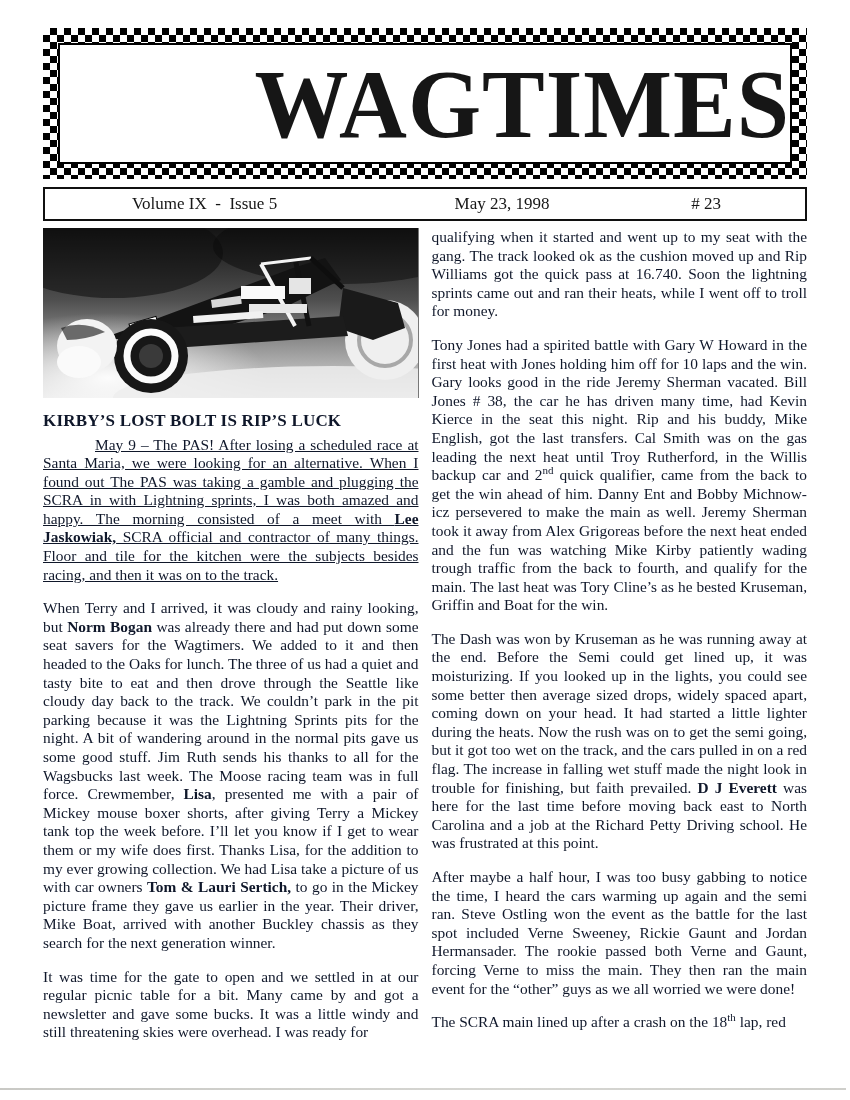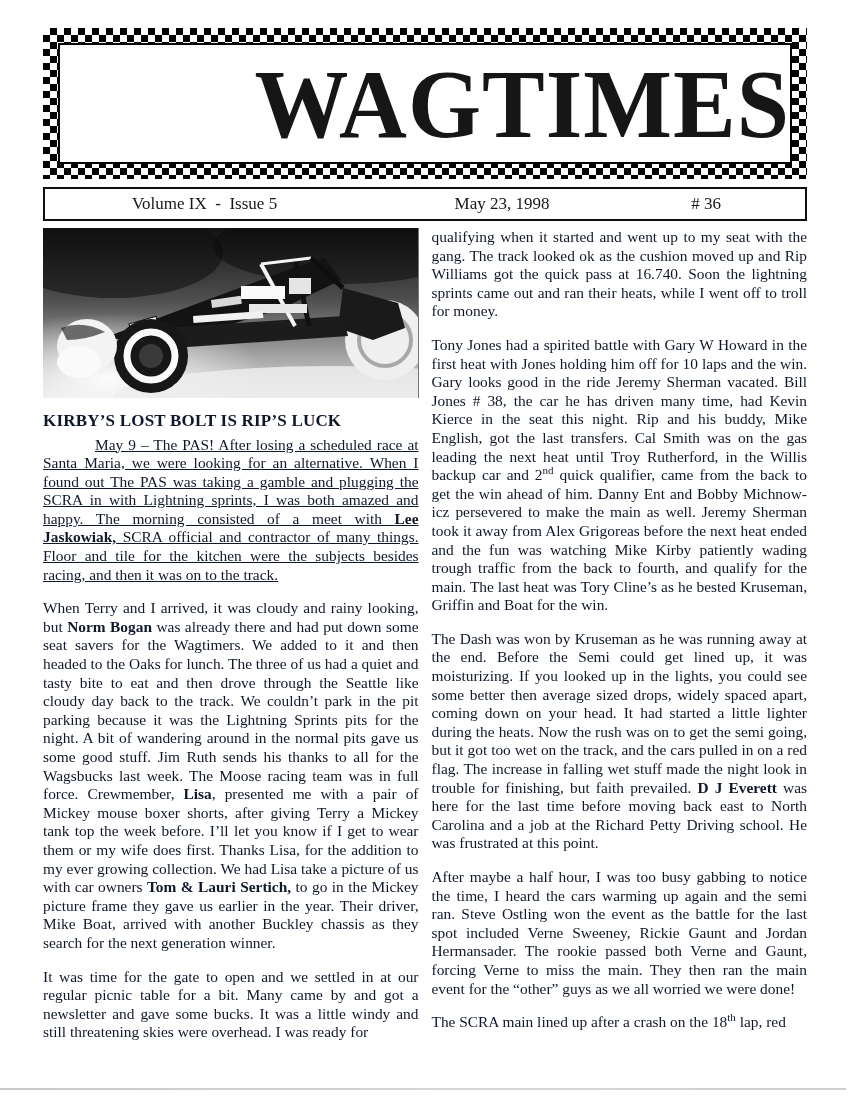--- a/index.html
+++ b/index.html
@@ -96,21 +96,21 @@
 
   <div class="checker-frame">
     <div class="masthead-inner">
       <div class="masthead-title">WAGTIMES</div>
     </div>
   </div>
 
   <div class="issue-bar">
     <span class="issue-vol">Volume IX  -  Issue 5</span>
     <span class="issue-date">May 23, 1998</span>
-    <span class="issue-num"># 36</span>
+    <span class="issue-num"># 23</span>
   </div>
 
   <div class="columns">
 
     <div class="col">
 
       <div class="photo-wrap">
         <svg viewBox="0 0 375 170" width="375" height="170">
           <defs>
             <linearGradient id="bg" x1="0" y1="0" x2="0" y2="1">

